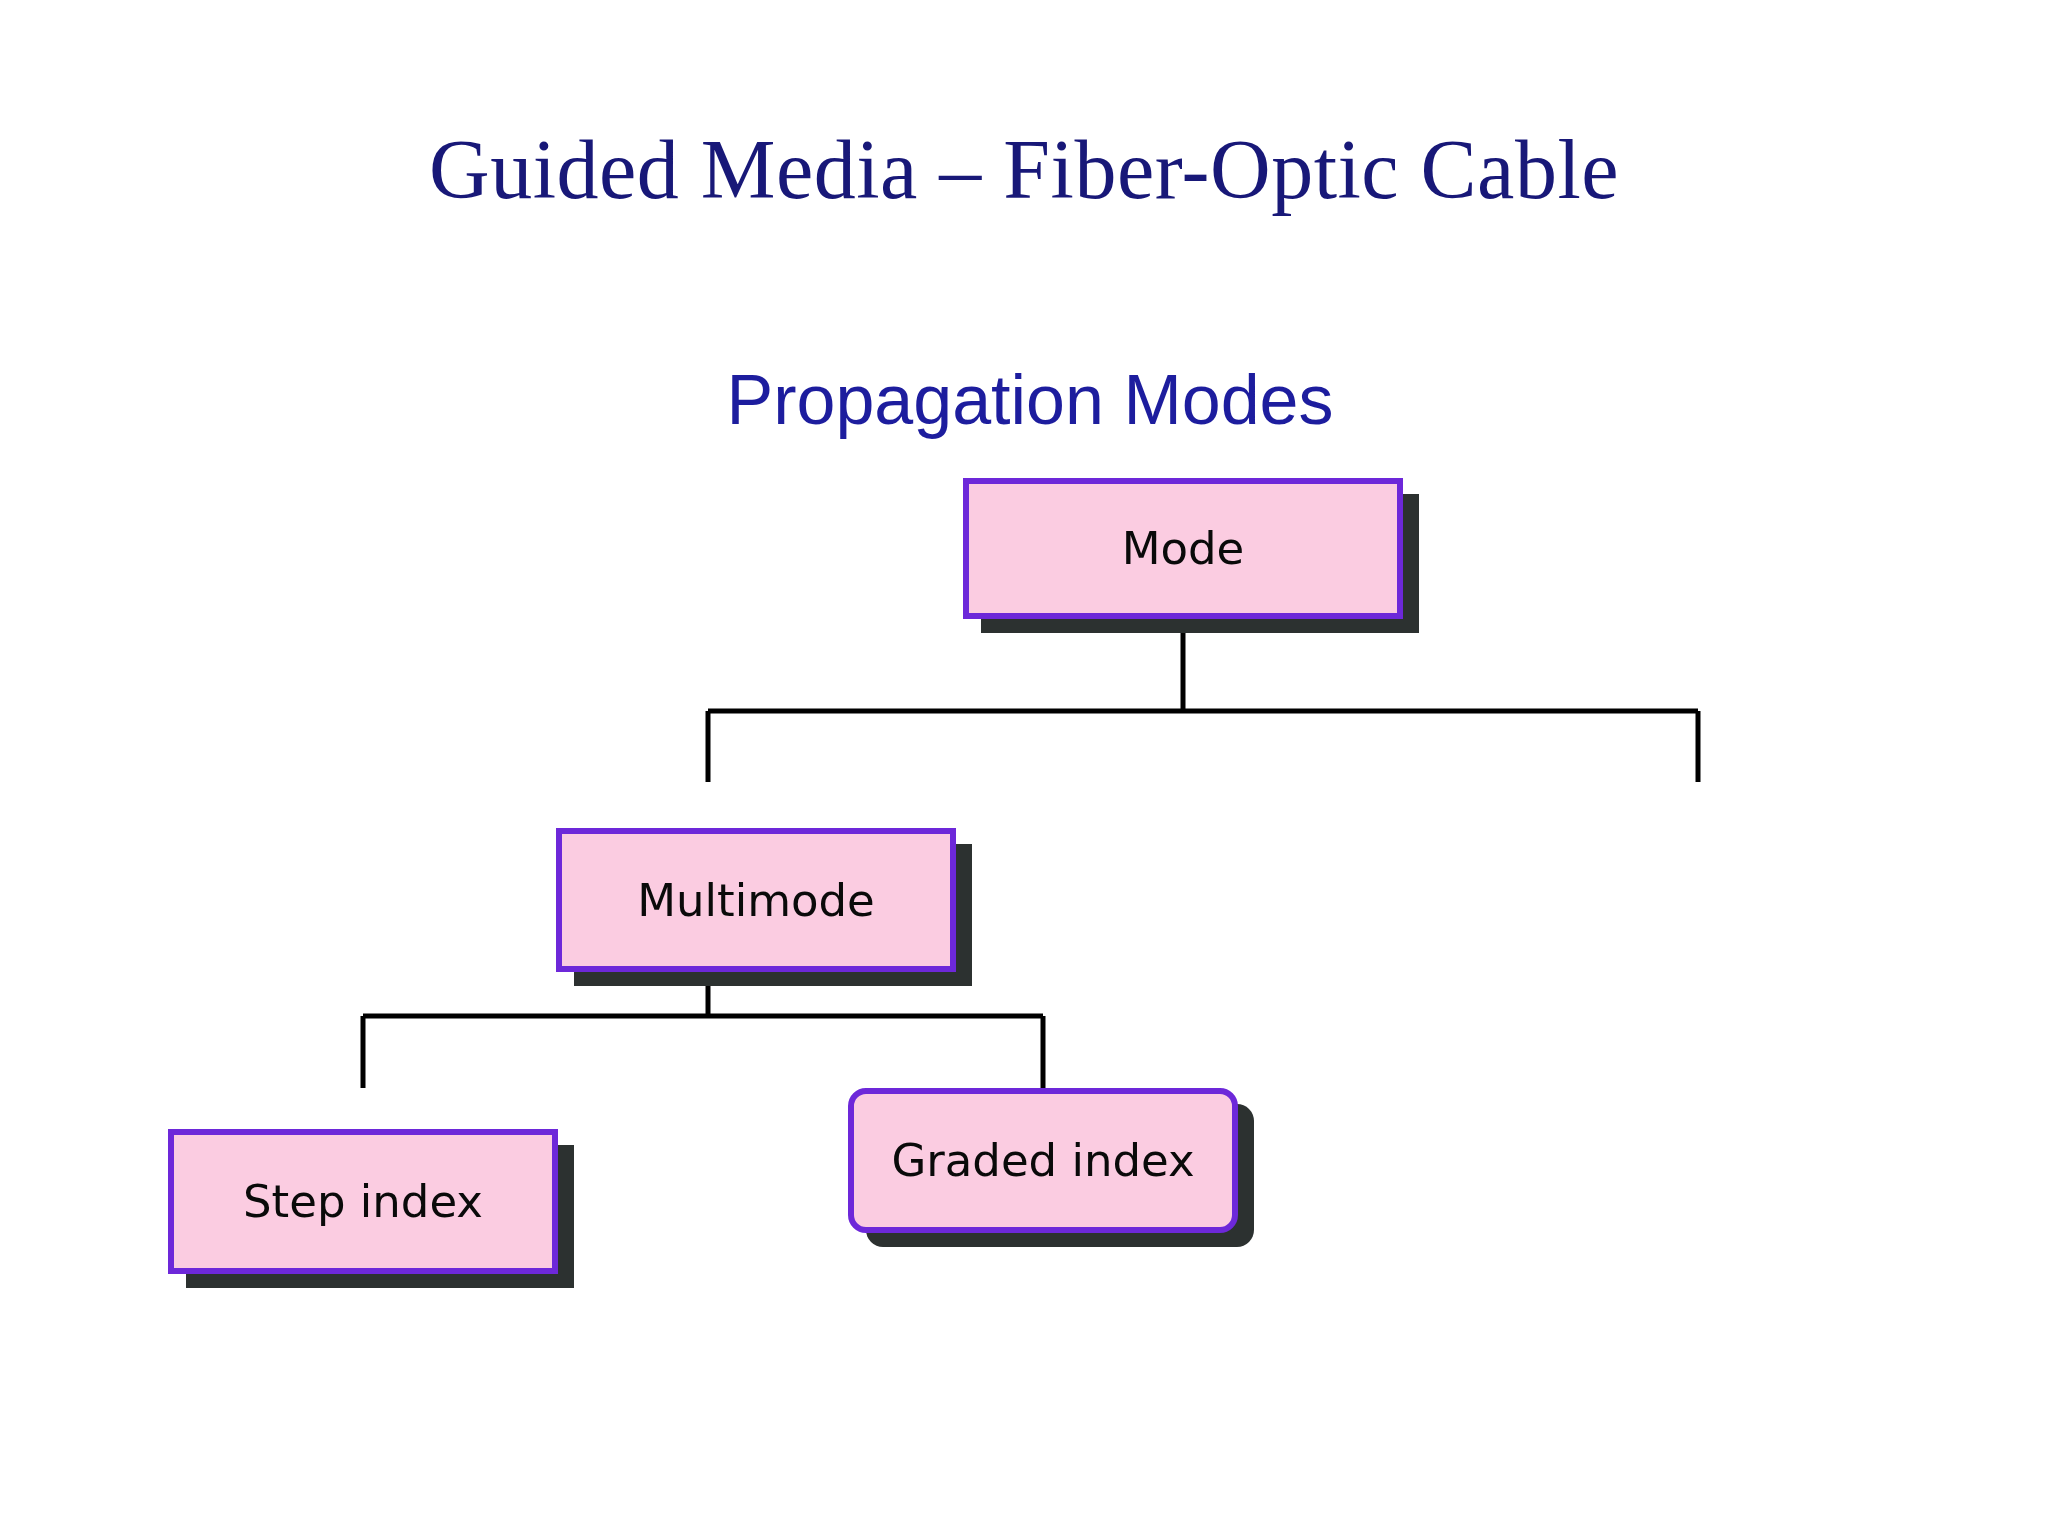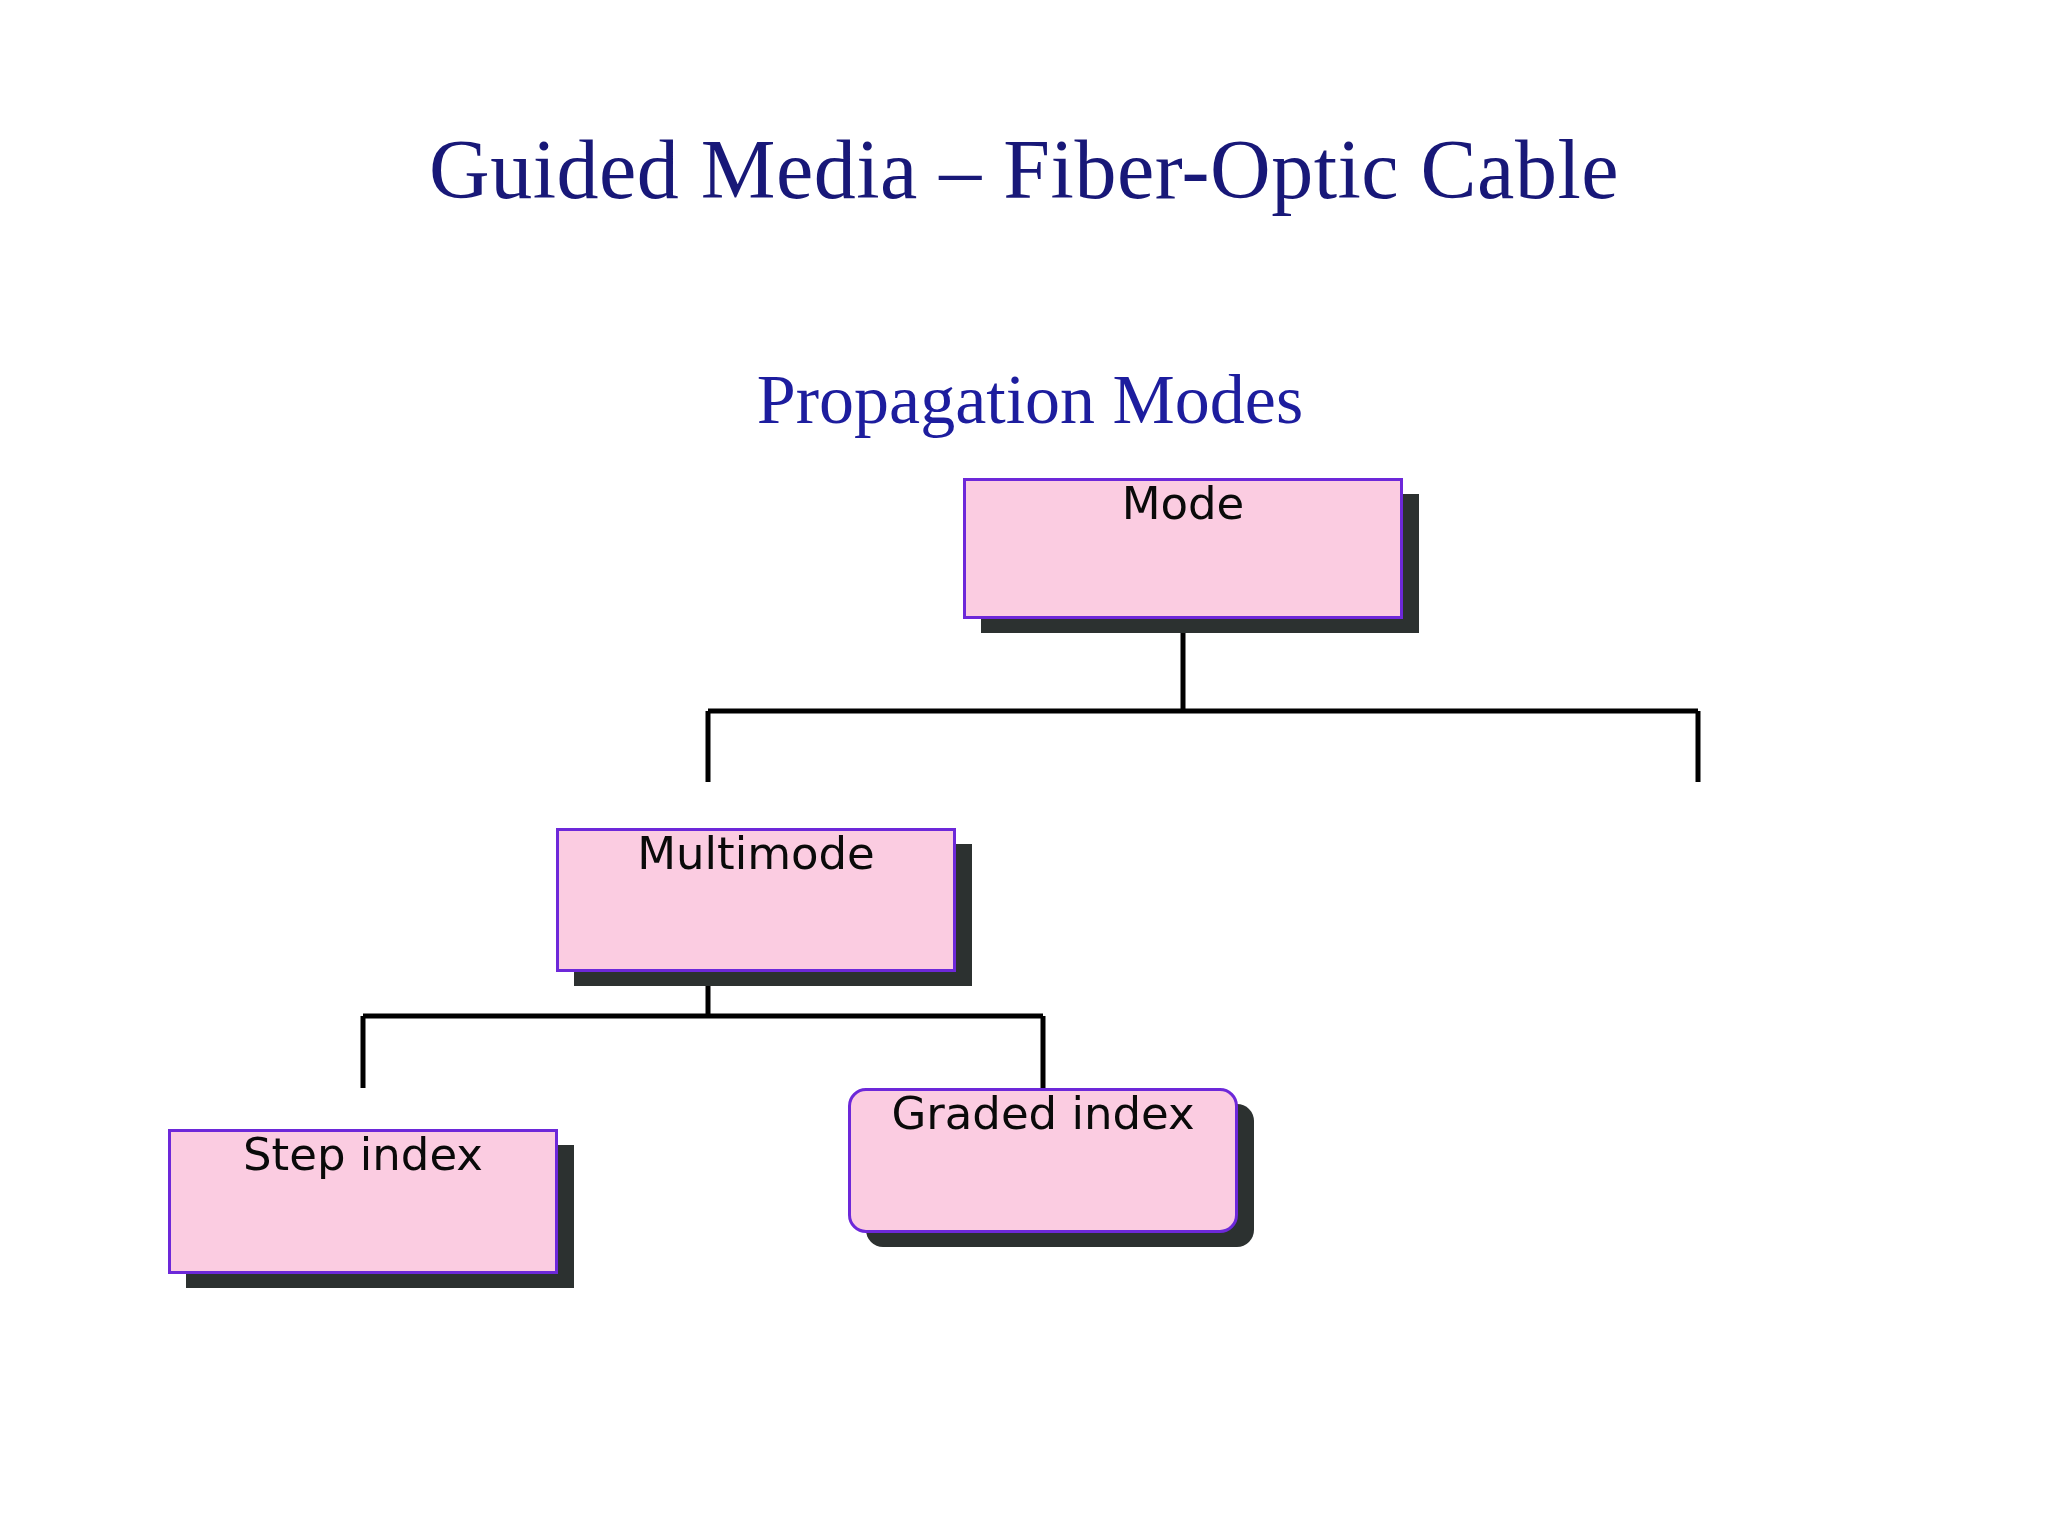--- a/index.html
+++ b/index.html
@@ -29,21 +29,21 @@
     color: #181878;
     letter-spacing: 0.5px;
     white-space: nowrap;
   }
   .slide-subtitle {
     position: absolute;
     left: 700px;
     top: 365px;
     width: 660px;
     text-align: center;
-    font-family: Liberation Serif, serif;
+    font-family: Liberation Sans, sans-serif;
     font-size: 70px;
     line-height: 1.0;
     color: #1d1d9e;
     white-space: nowrap;
   }
 
   
   #diagram {
     position: absolute;
     left: 0;
@@ -57,24 +57,24 @@
     top: 0;
     width: 2048px;
     height: 1536px;
     pointer-events: none;
   }
 
   .node {
     position: absolute;
     box-sizing: border-box;
     background: #fbcce1;
-    border: 3px solid #6d28d9;
+    border: 6px solid #6d28d9;
     box-shadow: 17px 15px 0 -1px #2c3130;
     display: flex;
-    align-items: flex-start;
+    align-items: center;
     justify-content: center;
     z-index: 5;
   }
   .node-label {
     font-family: "DejaVu Sans", "Liberation Sans", sans-serif;
     font-size: 45px;
     color: #0a0a0a;
     line-height: 1;
     white-space: nowrap;
     font-weight: 400;

